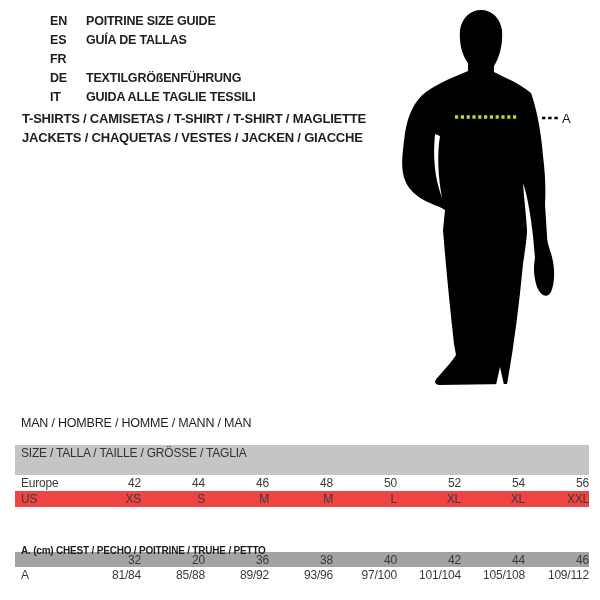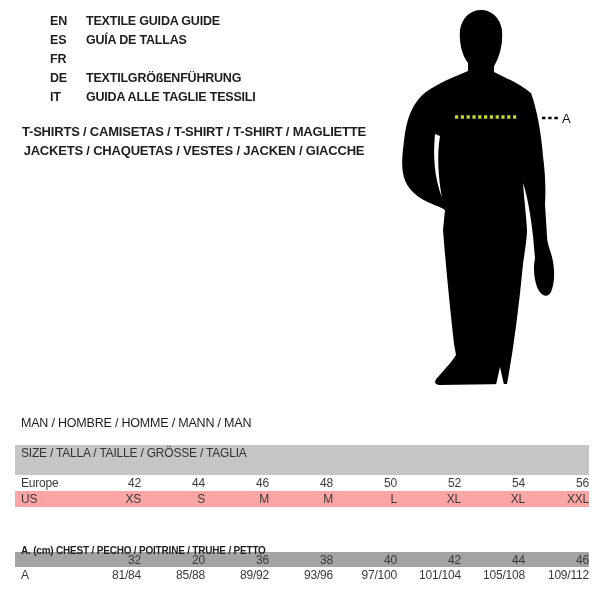--- a/index.html
+++ b/index.html
@@ -5,21 +5,21 @@
   html,body{margin:0;padding:0;background:#fff;}
   .canvas{position:relative;width:600px;height:600px;background:#ffffff;overflow:hidden;
           font-family:"Liberation Sans","DejaVu Sans",sans-serif;color:#1d1d1d;}
 
   
   .lang-list{position:absolute;left:22px;top:12px;margin-left:28px;}
   .lang-row{display:grid;grid-template-columns:36px auto;line-height:19px;
             font-size:12.5px;font-weight:700;letter-spacing:-0.2px;}
 
   
-  .categories{position:absolute;left:22px;top:122px;text-align:center;}
+  .categories{position:absolute;left:22px;top:109px;}
   .category-line{font-size:13px;font-weight:700;line-height:19px;letter-spacing:-0.2px;}
 
   
   .figure{position:absolute;left:396px;top:6px;}
   .figure text{font-family:"Liberation Sans","DejaVu Sans",sans-serif;fill:#111;}
 
   
   .section-title{position:absolute;left:21px;top:416px;font-size:12.5px;font-weight:400;letter-spacing:-0.2px;}
 
   
@@ -34,21 +34,21 @@
   .footnote{position:absolute;left:21px;top:545px;font-size:10px;font-weight:700;letter-spacing:-0.2px;}
 </style>
 </head>
 <body>
 
 <div class="canvas">
 
   <div class="lang-list">
       <div class="lang-row">
         <span class="lang-code">EN</span>
-        <span class="lang-label">TEXTILE GUIDA GUIDE</span>
+        <span class="lang-label">POITRINE SIZE GUIDE</span>
       </div>
       <div class="lang-row">
         <span class="lang-code">ES</span>
         <span class="lang-label">GUÍA DE TALLAS</span>
       </div>
       <div class="lang-row">
         <span class="lang-code">FR</span>
       </div>
       <div class="lang-row">
         <span class="lang-code">DE</span>
@@ -113,21 +113,21 @@
           <div class="t-label">Europe</div>
           <div class="t-cell">42</div>
           <div class="t-cell">44</div>
           <div class="t-cell">46</div>
           <div class="t-cell">48</div>
           <div class="t-cell">50</div>
           <div class="t-cell">52</div>
           <div class="t-cell">54</div>
           <div class="t-cell">56</div>
         </div>
-        <div class="t-row shaded" style="background: #fca5a5;">
+        <div class="t-row shaded" style="background: #ef4444;">
           <div class="t-label">US</div>
           <div class="t-cell">XS</div>
           <div class="t-cell">S</div>
           <div class="t-cell">M</div>
           <div class="t-cell">M</div>
           <div class="t-cell">L</div>
           <div class="t-cell">XL</div>
           <div class="t-cell">XL</div>
           <div class="t-cell">XXL</div>
         </div>

